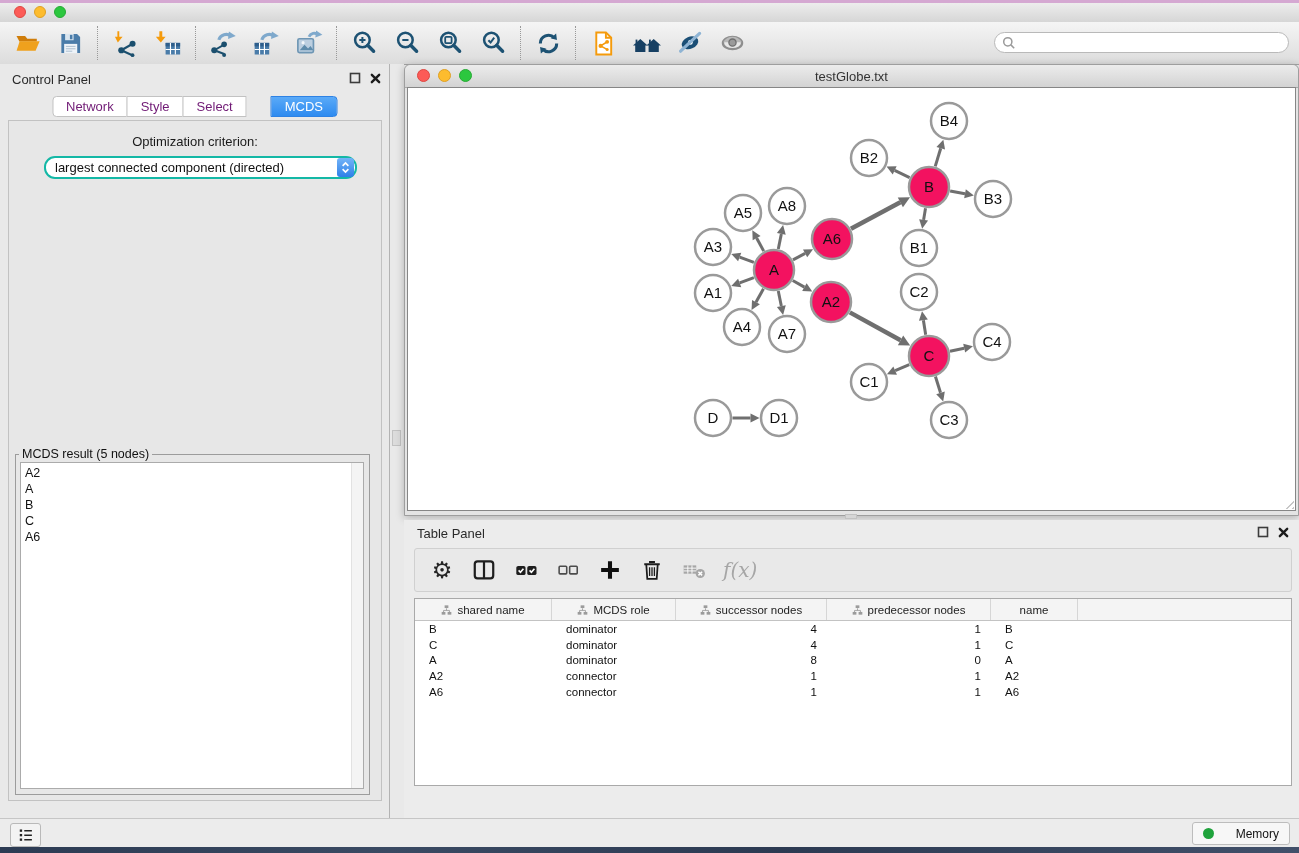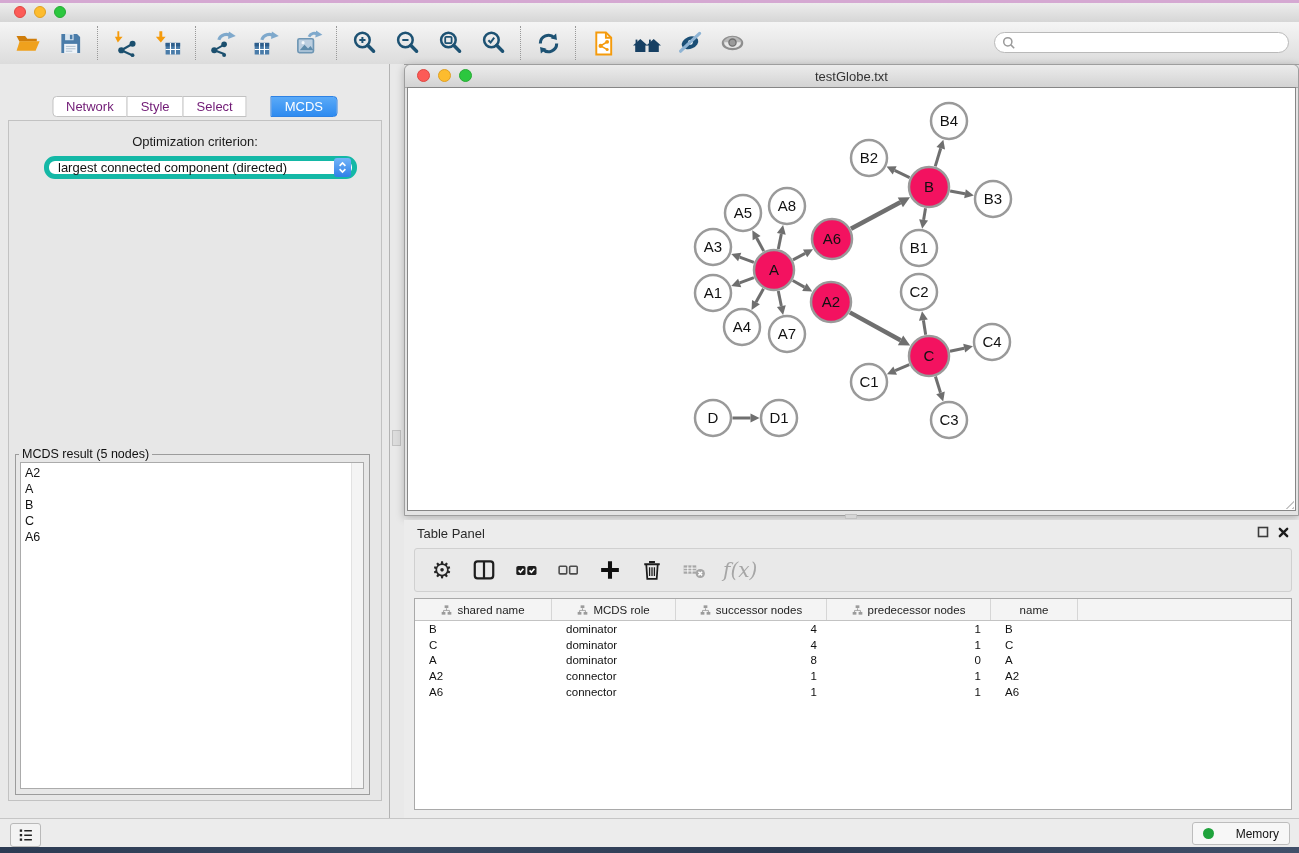--- a/index.html
+++ b/index.html
@@ -27,21 +27,21 @@
   .panel-head{position:relative;height:28px;}
   .panel-head .ptitle{position:absolute;left:12px;top:8px;font-size:13px;color:#2a2a2a;}
   .panel-head .picons{position:absolute;right:8px;top:8px;display:flex;gap:9px;align-items:center;}
   .cp-tabs{position:absolute;left:50%;transform:translateX(-50%);top:32px;display:flex;z-index:3;}
   .seg-tab{padding:2px 13px;font-size:13px;color:#701a75;background:#fff;border:1px solid #c2c2c2;margin-left:-1px;cursor:default;}
   .seg-tab:first-child{border-radius:4px 0 0 4px;margin-left:0;}
   .seg-tab:last-child{border-radius:0 4px 4px 0;}
   .seg-tab.active{background:linear-gradient(#5aaaf8,#2e8bf0);color:#fff;border-color:#2e82e4;margin-left:24px;}
   .cp-box{position:absolute;left:8px;top:56px;width:374px;height:681px;border:1px solid #c2c2c2;background:#e7e7e7;box-sizing:border-box;}
   .opt-label{position:absolute;left:0;right:0;top:13px;text-align:center;font-size:13px;color:#1a1a1a;}
-  .criterion-select{position:absolute;left:35px;top:35px;width:313px;height:23px;background:#fff;border:5px solid #14b8a6;border-radius:11px;box-sizing:border-box;display:flex;align-items:center;}
+  .criterion-select{position:absolute;left:35px;top:35px;width:313px;height:23px;background:#fff;border:2px solid #14b8a6;border-radius:11px;box-sizing:border-box;display:flex;align-items:center;}
   .criterion-select .sel-text{flex:1;font-size:13px;color:#111;padding-left:9px;white-space:nowrap;overflow:hidden;}
   .criterion-select .stepper{width:17px;height:19px;margin-right:1px;border-radius:3px;background:linear-gradient(#74b4f8,#2e80e8);display:flex;align-items:center;justify-content:center;}
   .btn-row{position:absolute;left:0;right:0;top:67px;display:flex;justify-content:center;gap:13px;}
   .push-btn{font-family:"Liberation Sans",sans-serif;font-size:13px;color:#111;background:linear-gradient(#ffffff,#f1f1f1);border:1px solid #b4b4b4;border-radius:5px;padding:3px 16px;}
   .mcds-fieldset{position:absolute;left:6px;right:11px;top:326px;bottom:5px;border:1px solid #9c9c9c;margin:0;padding:0;}
   .mcds-fieldset legend{font-size:12.5px;color:#111;margin-left:3px;padding:0 3px;}
   .mcds-listwrap{position:absolute;left:4px;right:5px;top:1px;bottom:5px;background:#fff;border:1px solid #ababab;}
   .mcds-scroll{position:absolute;right:0;top:0;bottom:0;width:11px;background:#f4f4f4;border-left:1px solid #e2e2e2;}
   .mcds-item{font-size:12.5px;color:#111;line-height:16px;padding-left:4px;}
   .mcds-list{padding-top:2px;}
@@ -60,21 +60,21 @@
   
   .h-handle{position:absolute;left:845px;top:514px;width:12px;height:5px;background:#d6d6d6;border:1px solid #c2c2c2;box-sizing:border-box;}
   
   .table-panel{position:absolute;left:404px;top:520px;right:0;height:298px;background:#ececec;}
   .table-panel .panel-head .ptitle{left:13px;top:6px;}
   .table-panel .panel-head .picons{right:10px;top:6px;}
   .tp-toolbar{position:absolute;left:10px;right:7px;top:28px;height:44px;background:#e9e9e9;border:1px solid #d0d0d0;border-radius:3px;box-sizing:border-box;display:flex;align-items:center;gap:16px;padding-left:14px;}
   .tp-btn{display:flex;align-items:center;justify-content:center;min-width:26px;height:30px;}
   .gear-glyph{font-size:23px;color:#262626;line-height:26px;}
   .fx-glyph{font-family:"DejaVu Serif",serif;font-style:italic;font-size:20px;color:#a6a6a6;}
-  .node-table{position:absolute;left:10px;right:7px;top:78px;height:212px;background:#fff;border:1px solid #a9a9a9;box-sizing:border-box;overflow:hidden;}
+  .node-table{position:absolute;left:10px;right:7px;top:78px;height:188px;background:#fff;border:1px solid #a9a9a9;box-sizing:border-box;overflow:hidden;}
   .nt-header{display:flex;height:21px;background:#f4f4f4;border-bottom:1px solid #c3c3c3;}
   .nt-th{display:flex;align-items:center;justify-content:center;gap:5px;font-size:11.5px;color:#222;border-right:1px solid #d6d6d6;box-sizing:border-box;}
   .nt-th.filler{border-right:none;flex:1;}
   .nt-row{display:flex;height:15.7px;align-items:center;}
   .nt-td{font-size:11.5px;color:#111;box-sizing:border-box;white-space:nowrap;}
   .nt-td.l{text-align:left;padding-left:14px;}
   .nt-td.r{text-align:right;padding-right:10px;}
   .bottom-tabs{position:absolute;left:0;right:0;top:271px;display:flex;justify-content:center;}
   .bottom-tabs .seg-tab{font-size:12.5px;padding:2px 12px;}
   
@@ -240,20 +240,35 @@
     <div class="search-wrap">
       <svg width="14" height="14" viewBox="0 0 14 14">
           <circle cx="5.8" cy="5.8" r="4.1" fill="none" stroke="#9a9a9a" stroke-width="1.5"></circle>
           <path d="M8.9 8.9l3.3 3.3" stroke="#9a9a9a" stroke-width="1.5"></path>
         </svg>
       <input placeholder="" style="">
     </div>
   </div>
 
   <div class="control-panel">
+    <div class="panel-head">
+      <span class="ptitle">Control Panel</span>
+      <span class="picons">
+        <span>
+            <svg width="12" height="12" viewBox="0 0 12 12">
+              <rect x="1.5" y="1.5" width="9" height="9" fill="none" stroke="#3c3c3c" stroke-width="1.6"></rect>
+            </svg>
+          </span>
+        <span>
+            <svg width="11" height="11" viewBox="0 0 12 12">
+              <path d="M2 2l8 8M10 2l-8 8" stroke="#1c1c1c" stroke-width="2.6" stroke-linecap="round"></path>
+            </svg>
+          </span>
+      </span>
+    </div>
     <div class="cp-tabs" id="cp-tabs">
         <div class="seg-tab">Network</div>
         <div class="seg-tab">Style</div>
         <div class="seg-tab">Select</div>
         <div class="seg-tab active">MCDS</div>
       </div>
     <div class="cp-box">
       <div class="opt-label">Optimization criterion:</div>
       <div class="criterion-select">
         <span class="sel-text">largest connected component (directed)</span>

